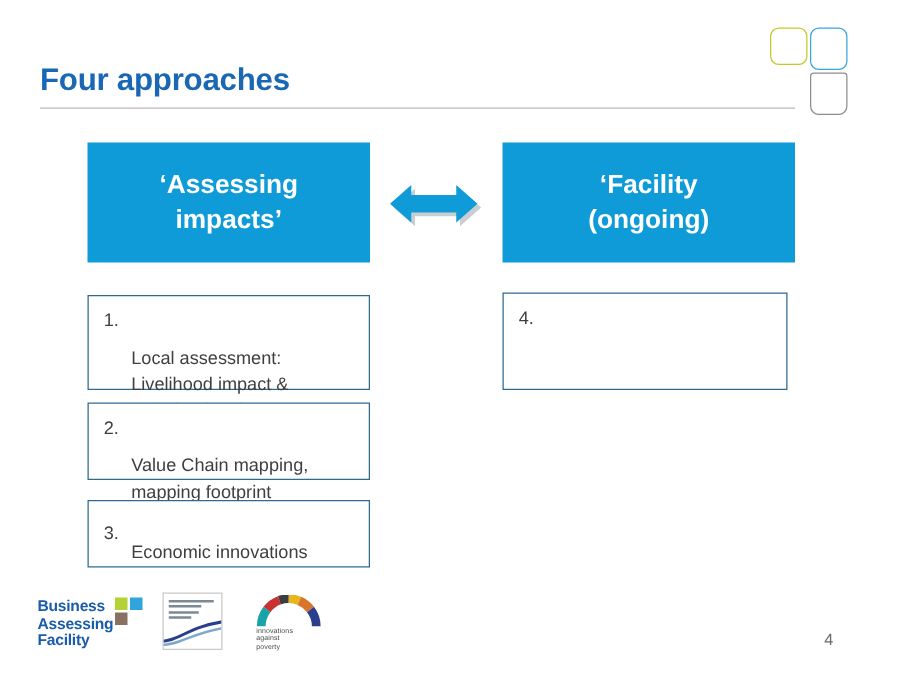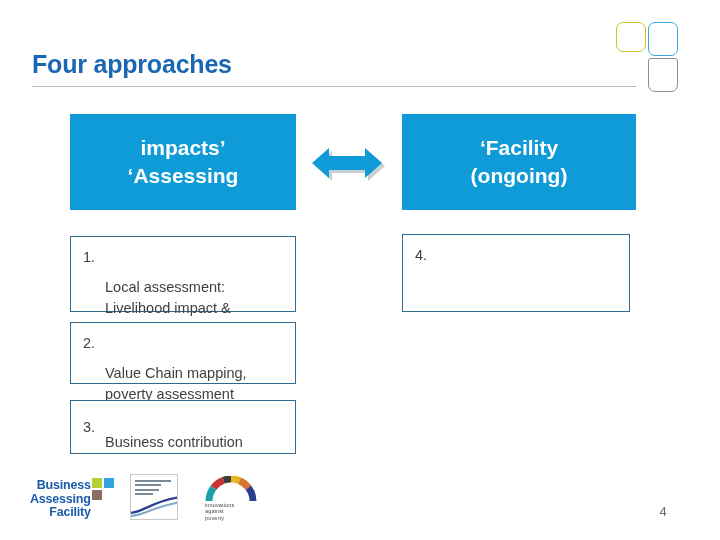--- a/index.html
+++ b/index.html
@@ -154,21 +154,20 @@
     width: 92px; height: 46px;
   }
   #logo-bif .bif-text {
     position: absolute;
     left: 0; top: 3px;
     font-size: 12.5px;
     font-weight: bold;
     line-height: 13.5px;
     color: #1a5ca8;
     letter-spacing: -0.2px;
-    text-align: right;
   }
   .bif-sq {
     position: absolute;
     width: 10px; height: 10px;
   }
   .bif-sq.s1 { left: 62px; top: 2px;  background: #b2d236; }
   .bif-sq.s2 { left: 74px; top: 2px;  background: #2fa4dd; }
   .bif-sq.s3 { left: 62px; top: 14px; background: #8a6f63; }
 
   
@@ -238,22 +237,22 @@
   <div id="corner-mark">
     <div class="corner-sq yellow"></div>
     <div class="corner-sq blue"></div>
     <div class="corner-sq grey"></div>
   </div>
 
   <div id="page-title">Four approaches</div>
   <div id="title-rule"></div>
 
   <div class="banner" id="banner-left">
+    <span>‘Assessing</span>
     <span>impacts’</span>
-    <span>‘Assessing</span>
   </div>
 
   <div id="double-arrow">
     <svg width="76" height="42" viewBox="0 0 76 42" xmlns="http://www.w3.org/2000/svg">
       <g transform="translate(3,3)">
         <path d="M0 15 L17 0 L17 8 L53 8 L53 0 L70 15 L53 30 L53 22 L17 22 L17 30 Z" fill="#9aa6ad" opacity="0.55"></path>
       </g>
       <path d="M0 15 L17 0 L17 8 L53 8 L53 0 L70 15 L53 30 L53 22 L17 22 L17 30 Z" fill="#0f9bd7"></path>
     </svg>
   </div>
@@ -266,26 +265,26 @@
   <div class="item-box" id="item-1">
     <span class="item-num">1.</span>
     <span class="item-text">Local assessment:
 Livelihood impact &amp;
 stakeholder views</span>
   </div>
 
   <div class="item-box" id="item-2">
     <span class="item-num">2.</span>
     <span class="item-text">Value Chain mapping,
-poverty assessment</span>
+mapping footprint</span>
   </div>
 
   <div class="item-box" id="item-3">
     <span class="item-num">3.</span>
-    <span class="item-text">Business contribution</span>
+    <span class="item-text">Economic innovations</span>
   </div>
 
   <div class="item-box" id="item-4">
     <span class="item-num">4.</span>
   </div>
 
   <div id="footer-logos">
 
     <div id="logo-bif">
       <div class="bif-text">

